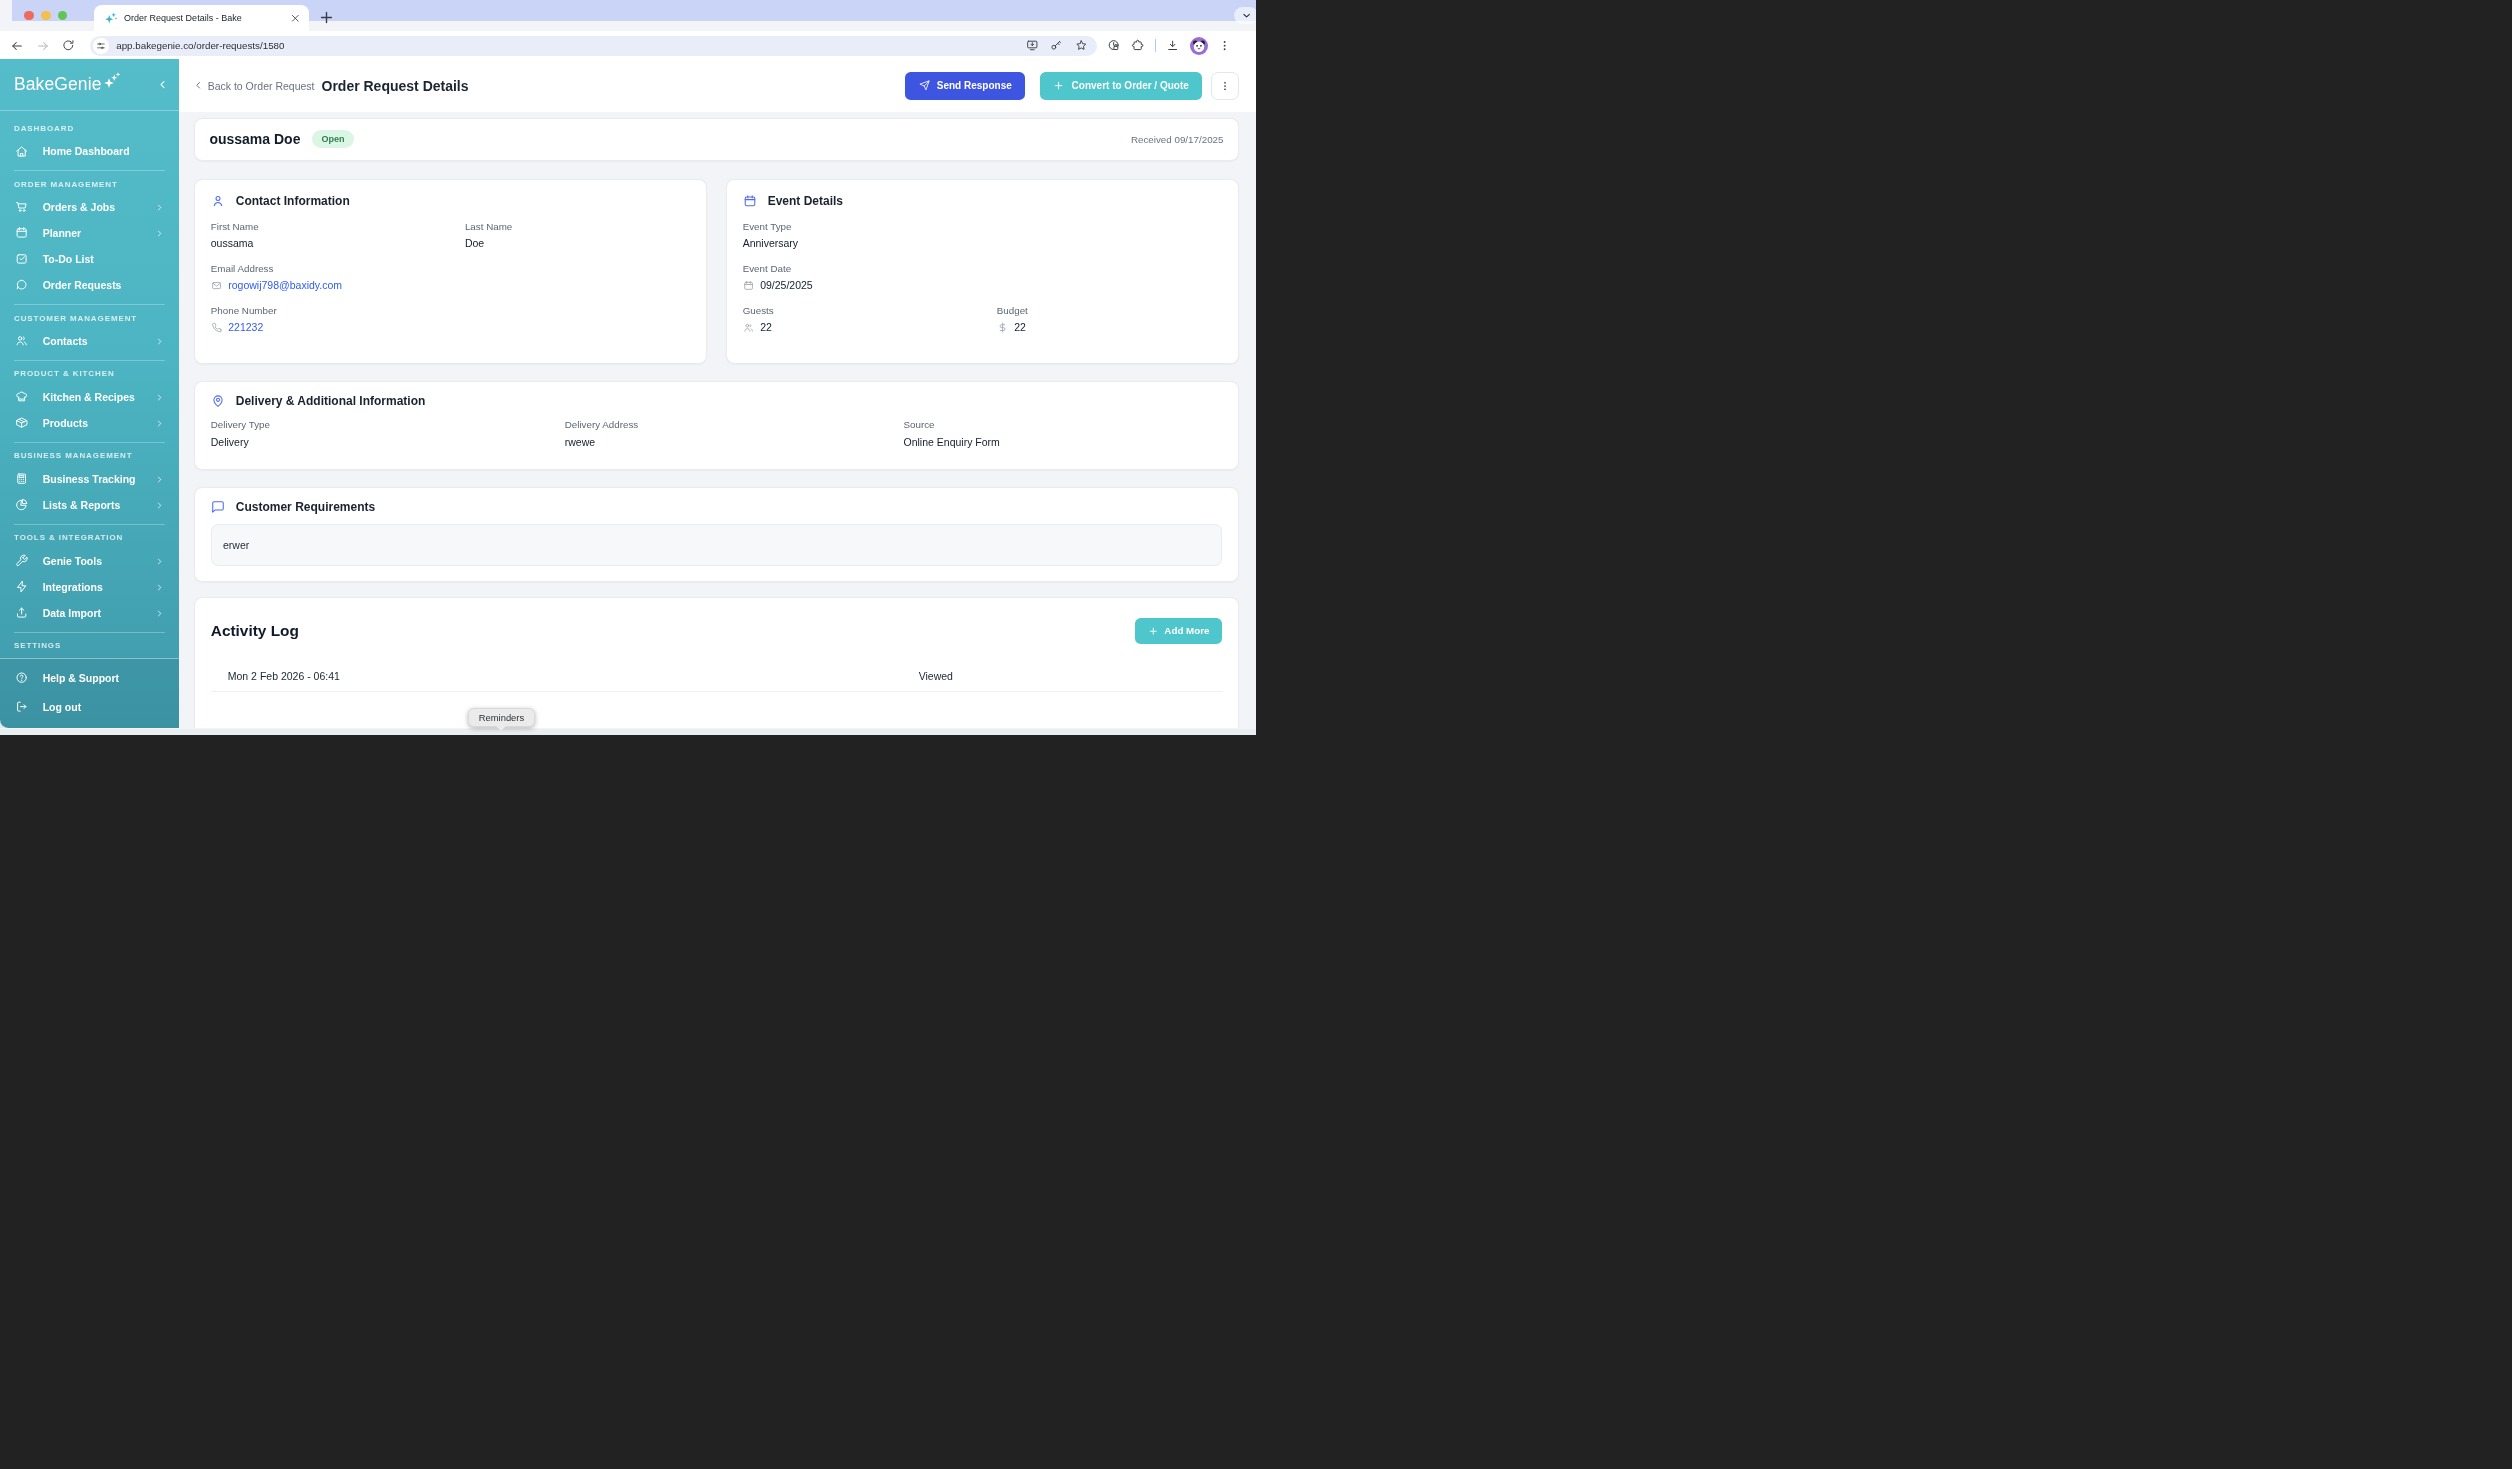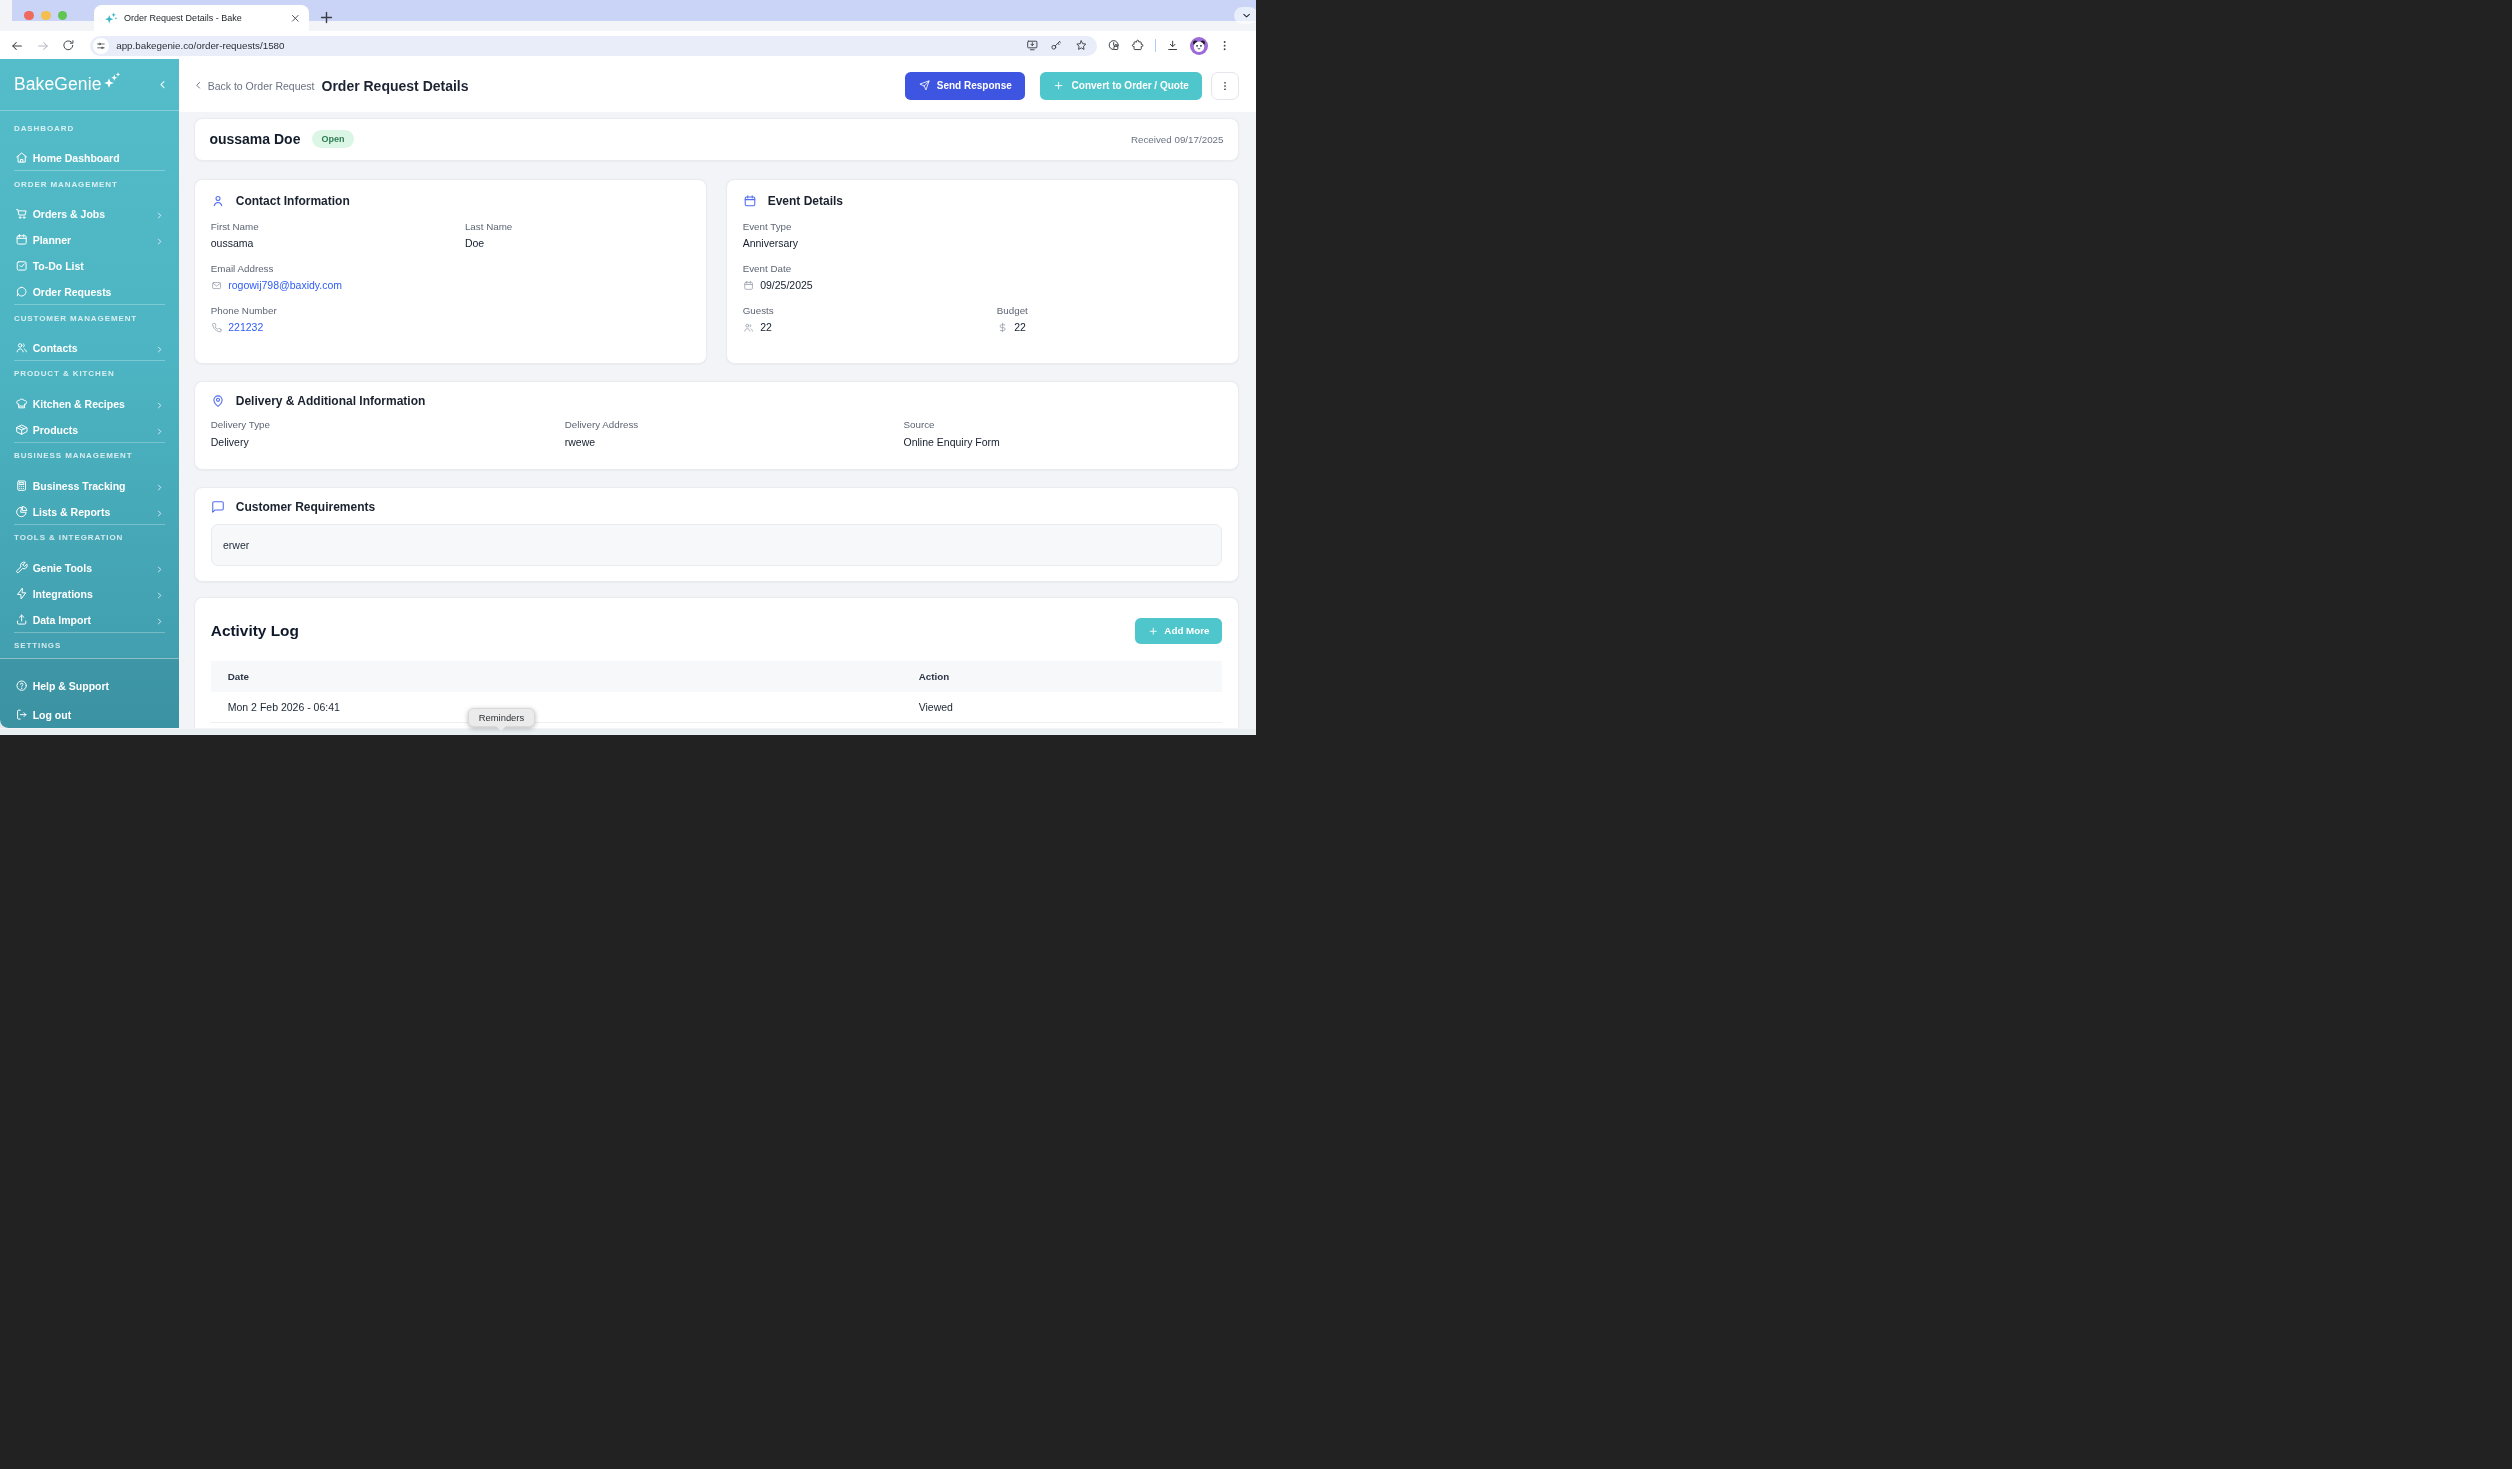--- a/index.html
+++ b/index.html
@@ -44,21 +44,21 @@
   .app{position:absolute;left:0;top:59px;width:100%;height:669px;display:flex;}
 
   
   .sidebar{position:relative;width:179px;height:100%;flex:0 0 auto;background:linear-gradient(180deg,#55bdc9 0%,#4cb4c2 45%,#3f9aab 100%);color:#fff;display:flex;flex-direction:column;border-bottom-left-radius:8.4px;}
   .side-logo{height:52px;flex:0 0 auto;display:flex;align-items:center;padding:0 11.2px 0 14px;border-bottom:0.7px solid rgba(255,255,255,.3);}
   .logo-text{font-size:17.5px;font-weight:400;letter-spacing:0.1px;position:relative;}
   .logo-stars{width:18px;height:18px;margin:-9.8px 0 0 1.4px;color:#fff;}
   .side-collapse{margin-left:auto;width:11.2px;height:11.2px;color:rgba(255,255,255,.95);}
   .side-nav{flex:1;overflow:hidden;padding:4.2px 9.8px 0;}
   .nav-label{font-size:8px;font-weight:700;letter-spacing:0.9px;color:rgba(255,255,255,.78);margin:8.4px 4.2px 5.6px;}
-  .nav-item{height:26px;display:flex;align-items:flex-end;gap:4px;padding:0 5.6px;border-radius:5.6px;cursor:pointer;}
+  .nav-item{height:26px;display:flex;align-items:center;gap:14px;padding:0 5.6px;border-radius:5.6px;cursor:pointer;}
   .nav-item .ic{width:13.3px;height:13.3px;color:#fff;flex:0 0 auto;}
   .nav-item .lbl{font-size:10.5px;font-weight:600;color:#fff;}
   .nav-item .chev{margin-left:auto;width:9px;height:9px;color:rgba(255,255,255,.9);}
   .nav-divider{height:0.7px;background:rgba(255,255,255,.28);margin:6.3px 4.2px;}
   .side-footer{flex:0 0 auto;border-top:0.7px solid rgba(255,255,255,.4);background:rgba(0,0,0,.05);padding:4.2px 9.8px 7px;}
   .side-footer .nav-item{height:29px;}
 
   
   .main{flex:1;position:relative;height:100%;display:flex;flex-direction:column;}
   .page-header{flex:0 0 auto;height:53px;background:#fff;display:flex;align-items:center;padding:0 17.5px 0 14px;}
@@ -679,24 +679,20 @@
             <span class="btn-add">
               <span class="ic">
                   <svg viewBox="0 0 24 24" fill="none" stroke="currentColor" stroke-width="1.8" stroke-linecap="round" stroke-linejoin="round">
                     <path d="M12 5v14M5 12h14" stroke-width="2"></path>
                   </svg>
                 </span>
               <span>Add More</span>
             </span>
           </div>
           <div class="atable">
-            <div class="thead">
-              <span class="col-date">Date</span>
-              <span class="col-action">Action</span>
-            </div>
             <div id="activity-rows">
                 <div class="trow">
                   <span class="col-date">Mon 2 Feb 2026 - 06:41</span>
                   <span class="col-action">Viewed</span>
                 </div>
               </div>
           </div>
         </div>
 
       </div>

